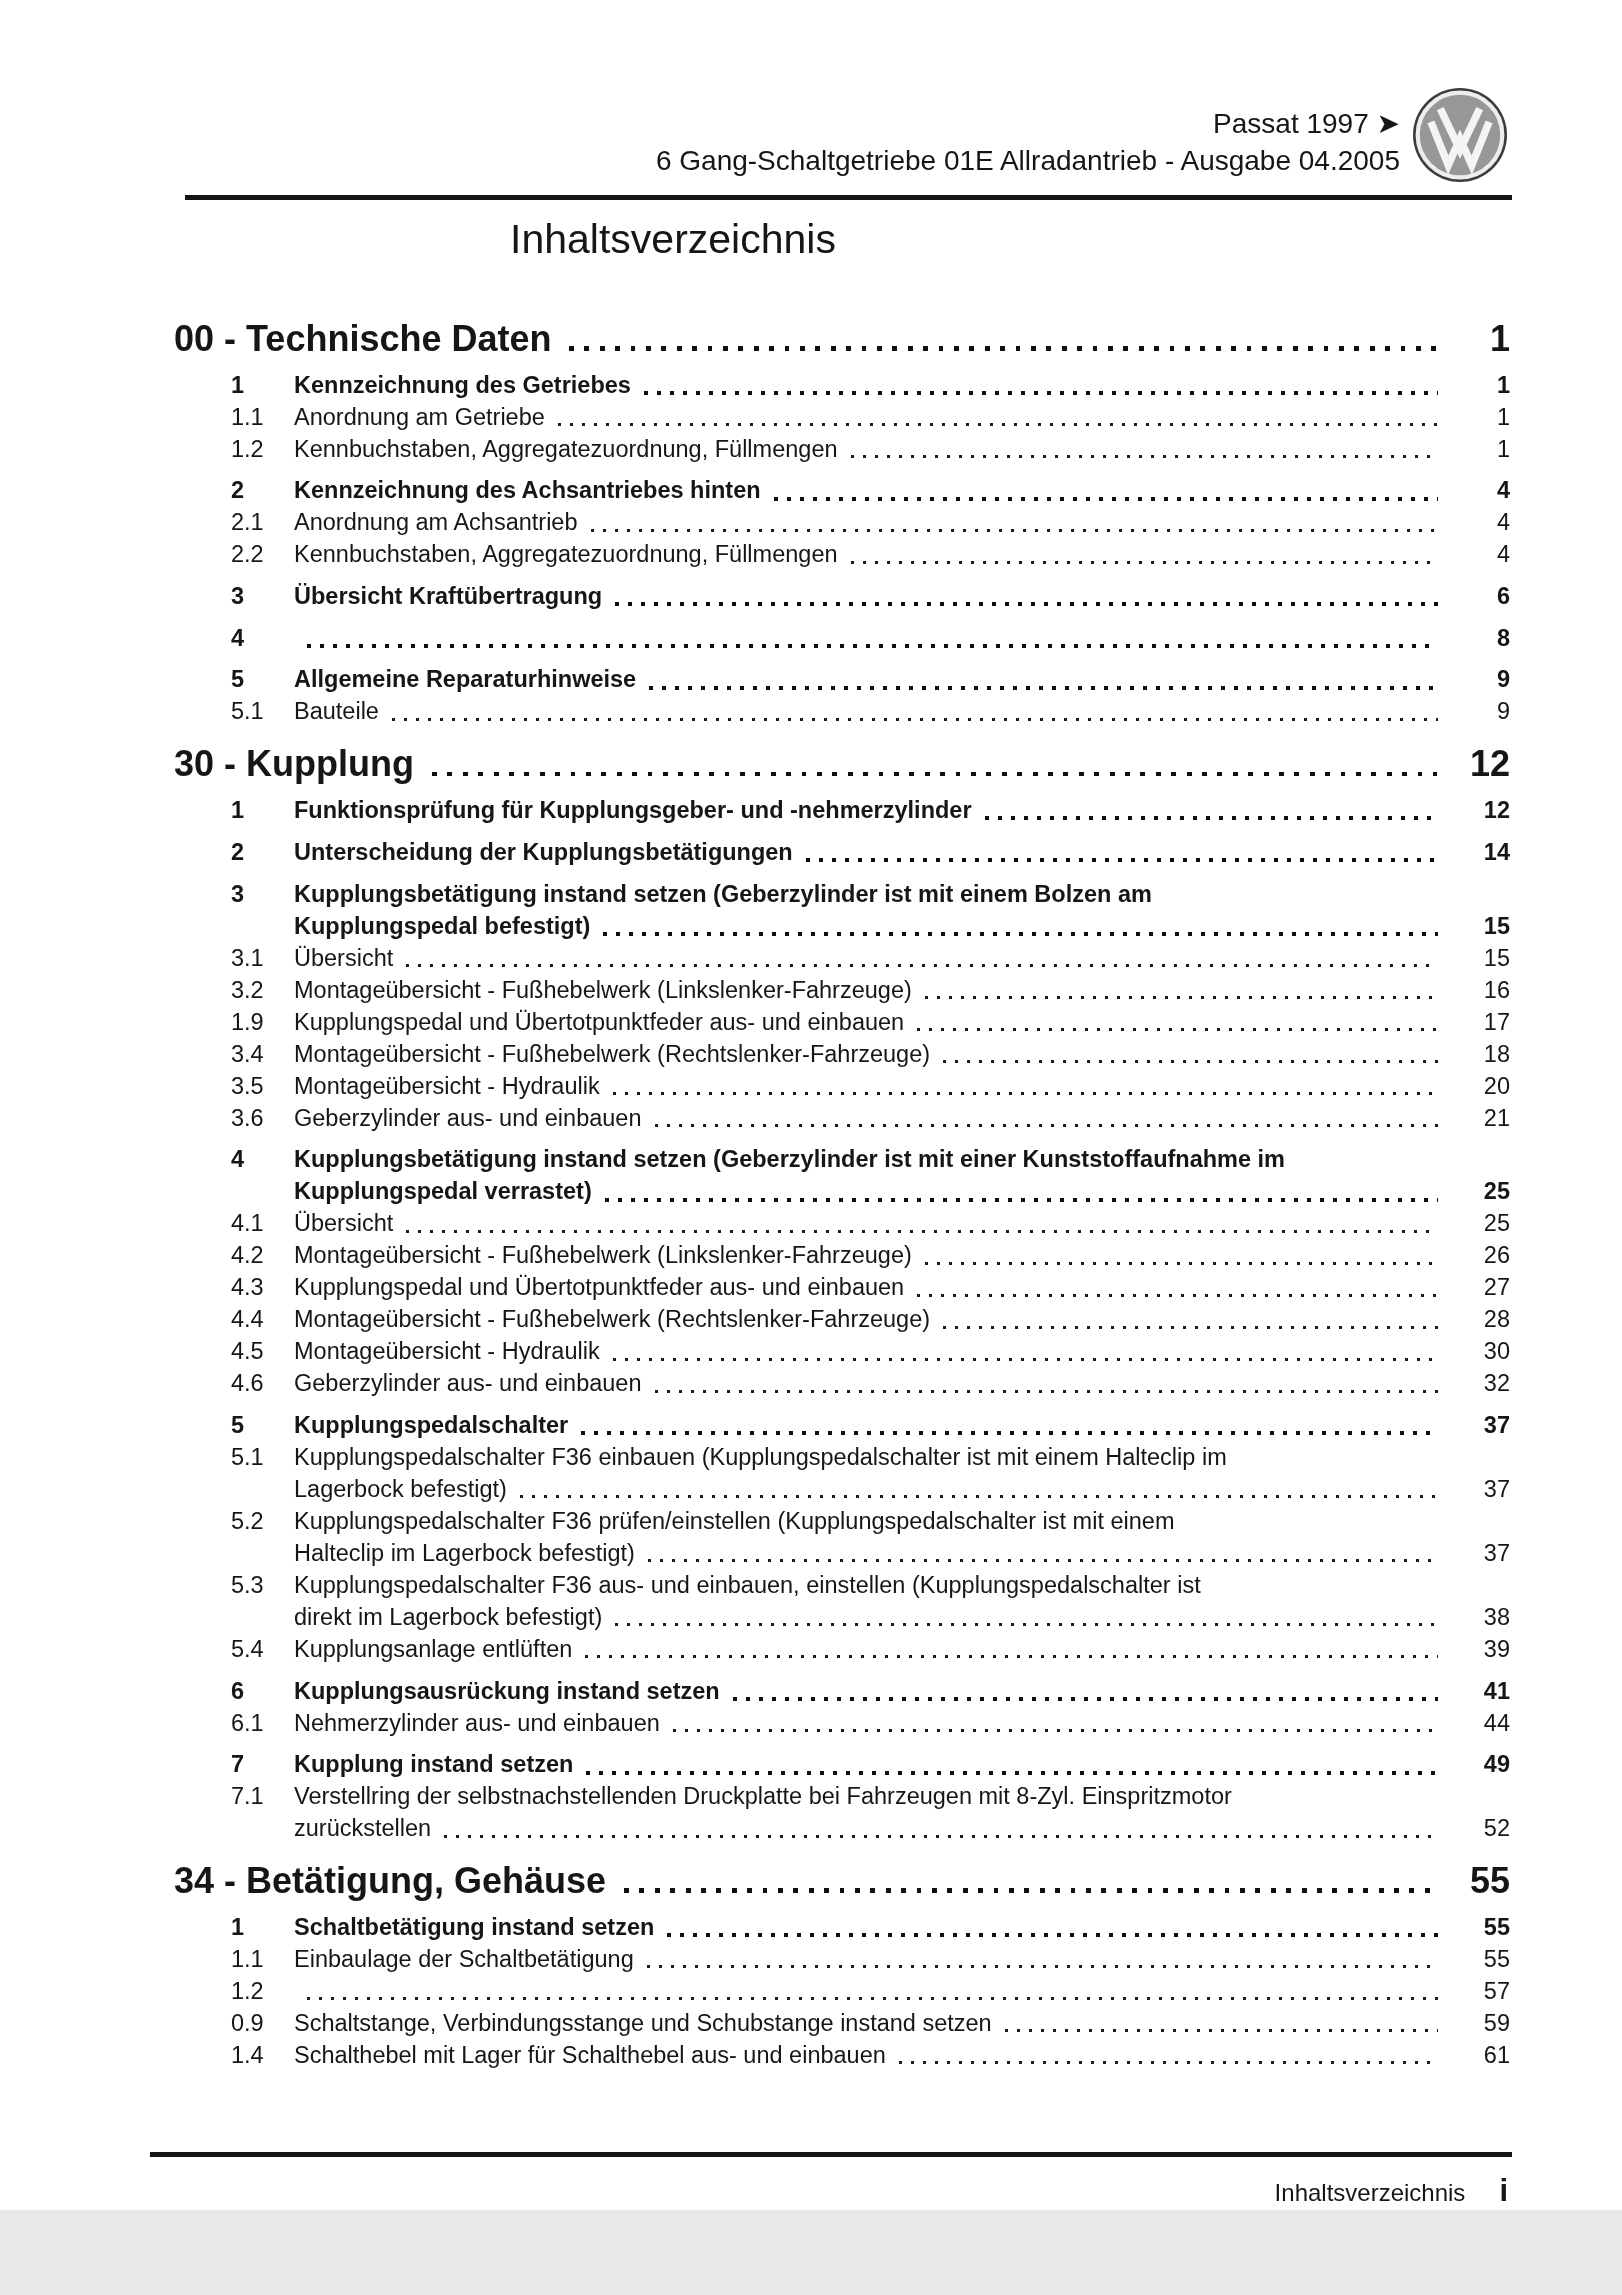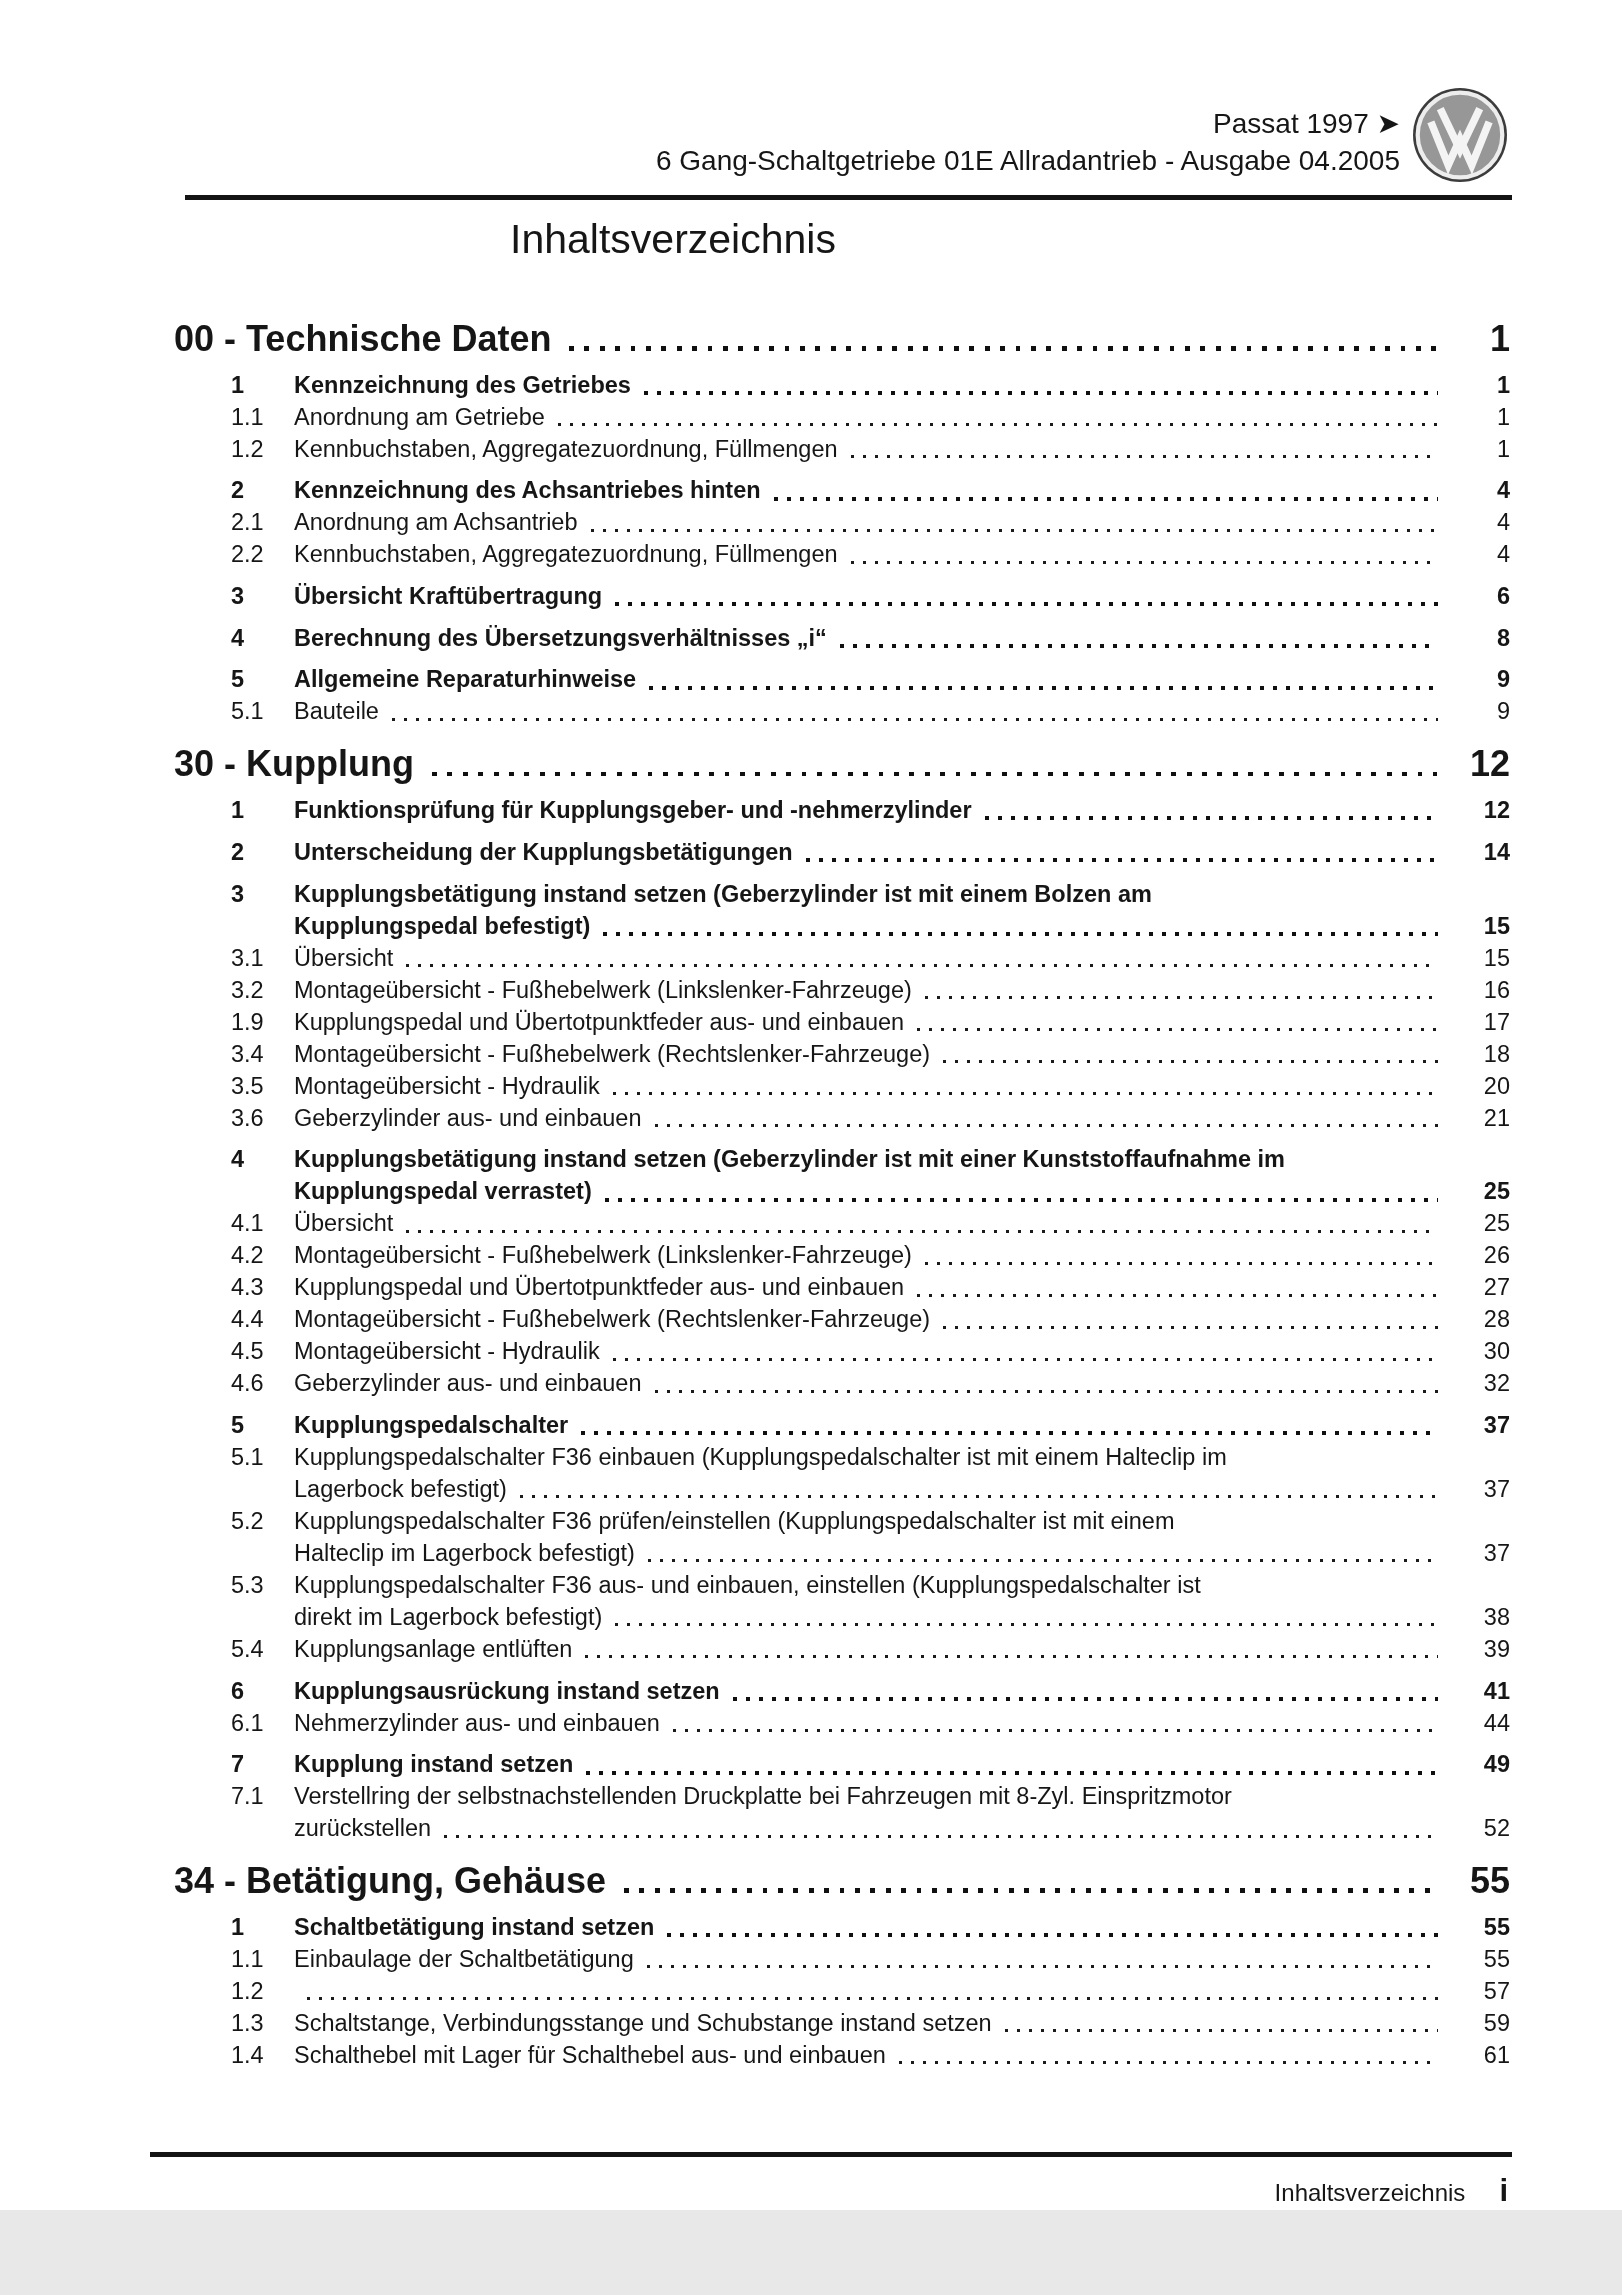--- a/index.html
+++ b/index.html
@@ -177,21 +177,20 @@
             <span class="item-title">Übersicht Kraftübertragung</span>
             <span class="leader"></span>
             <span class="item-page">6</span>
           </div>
         </div>
       </div>
       <div class="item-row b">
         <span class="item-num">4</span>
         <div class="item-body">
           <div class="tail">
-            <span class="item-title">Berechnung des Übersetzungsverhältnisses „i“</span>
             <span class="leader"></span>
             <span class="item-page">8</span>
           </div>
         </div>
       </div>
       <div class="item-row b">
         <span class="item-num">5</span>
         <div class="item-body">
           <div class="tail">
             <span class="item-title">Allgemeine Reparaturhinweise</span>
@@ -499,21 +498,21 @@
       <div class="item-row">
         <span class="item-num">1.2</span>
         <div class="item-body">
           <div class="tail">
             <span class="leader"></span>
             <span class="item-page">57</span>
           </div>
         </div>
       </div>
       <div class="item-row">
-        <span class="item-num">1.3</span>
+        <span class="item-num">0.9</span>
         <div class="item-body">
           <div class="tail">
             <span class="item-title">Schaltstange, Verbindungsstange und Schubstange instand setzen</span>
             <span class="leader"></span>
             <span class="item-page">59</span>
           </div>
         </div>
       </div>
       <div class="item-row">
         <span class="item-num">1.4</span>

